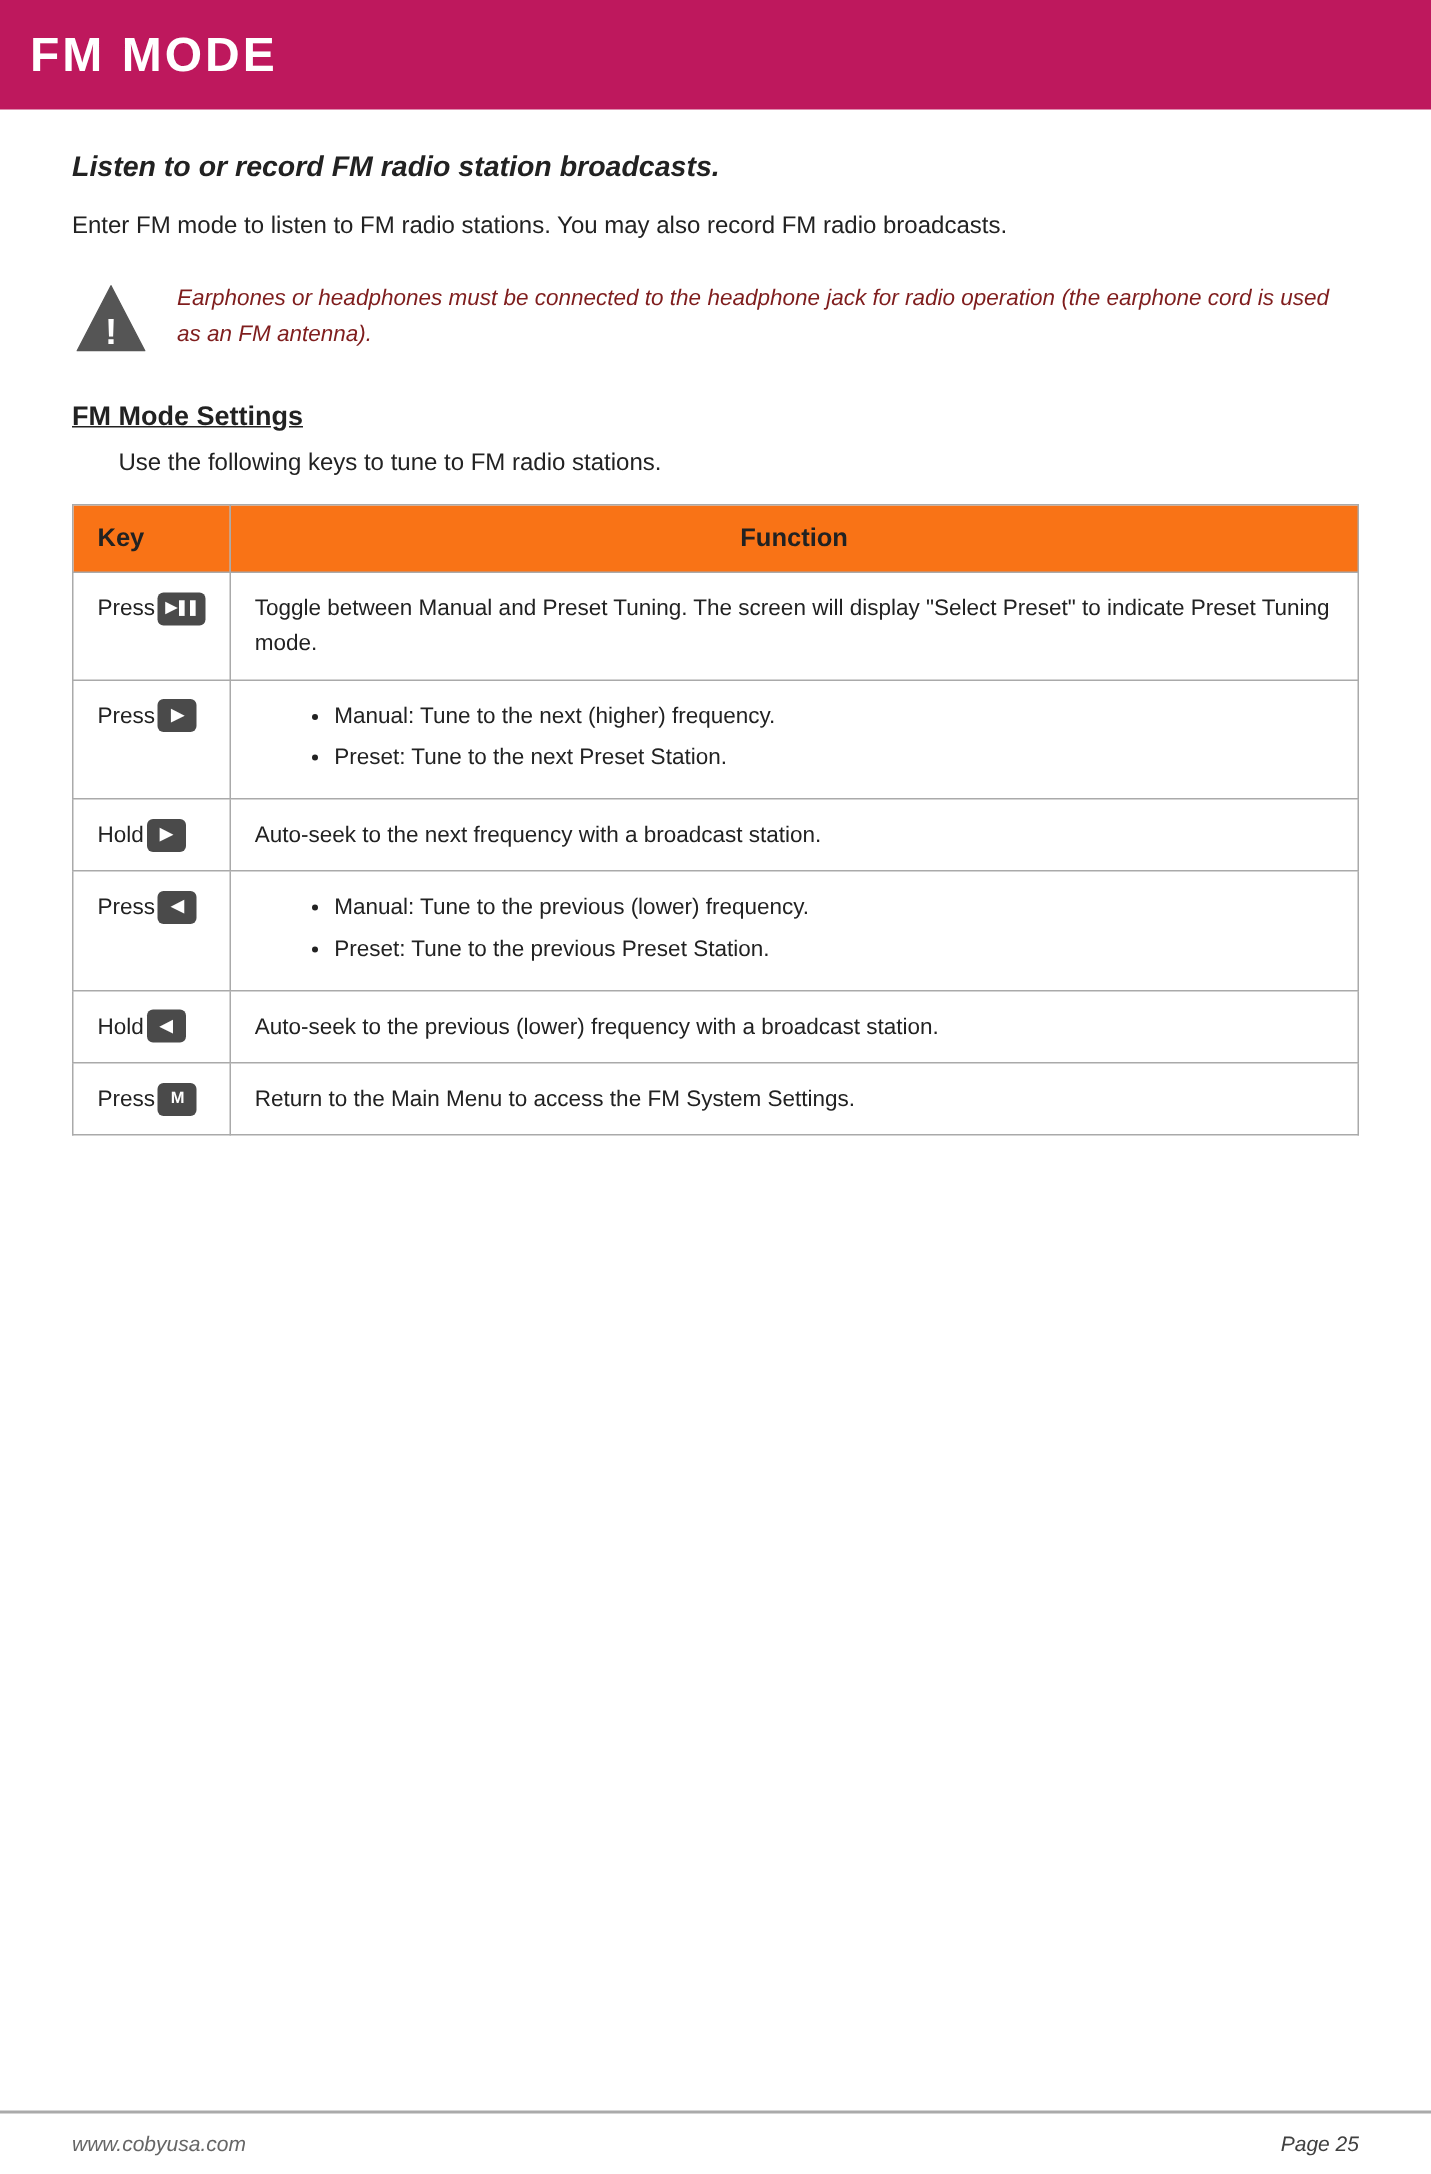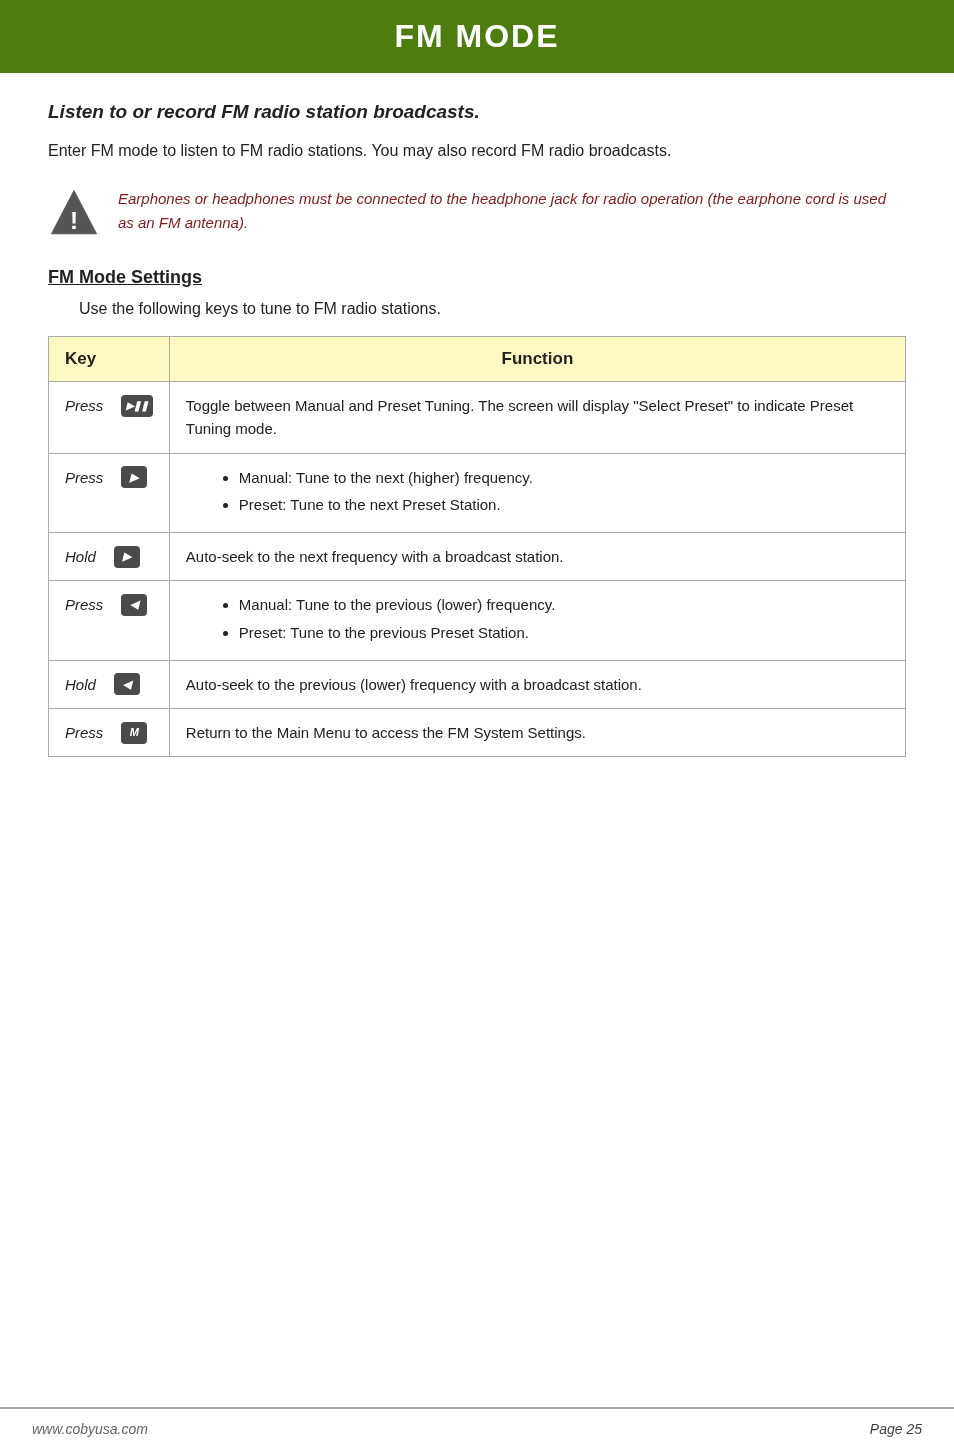--- a/index.html
+++ b/index.html
@@ -9,22 +9,22 @@
       min-height: 1449px;
       background: #ffffff;
       font-family: Arial, sans-serif;
       font-size: 16px;
       color: #222;
       display: flex;
       flex-direction: column;
     }
 
     .page-header {
-      background: #4d7c0f;
-      text-align: center;
+      background: #be185d;
+      text-align: left;
       padding: 18px 20px;
     }
 
     .page-header h1 {
       color: #ffffff;
       font-size: 32px;
       font-weight: 900;
       letter-spacing: 2px;
     }
 
@@ -85,21 +85,21 @@
       margin-bottom: 30px;
     }
 
     table th, table td {
       border: 1px solid #aaa;
       padding: 12px 16px;
       vertical-align: top;
     }
 
     table thead tr th {
-      background: #fef9c3;
+      background: #f97316;
       font-weight: bold;
       font-size: 17px;
       text-align: center;
     }
 
     table thead tr th:first-child {
       text-align: left;
     }
 
     table tbody tr td {
@@ -108,23 +108,22 @@
     }
 
     table tbody tr td:first-child {
       font-size: 15px;
       white-space: nowrap;
     }
 
     .key-cell {
       display: flex;
       align-items: center;
-      gap: 18px;
-      font-size: 15px;
-      font-style: italic;
+      gap: 2px;
+      font-size: 15px;
     }
 
     .btn-icon {
       display: inline-flex;
       align-items: center;
       justify-content: center;
       background: #4a4a4a;
       color: #ffffff;
       border-radius: 4px;
       font-size: 11px;
@@ -139,21 +138,21 @@
       padding-left: 18px;
     }
 
     ul.func-list li {
       margin-bottom: 4px;
       margin-left: 35px;
     }
 
     .page-footer {
       border-top: 2px solid #aaa;
-      padding: 12px 32px;
+      padding: 12px 48px;
       display: flex;
       justify-content: space-between;
       align-items: center;
       background: #ffffff;
       gap: 47px;
     }
 
     .footer-website {
       font-style: italic;
       color: #666;

